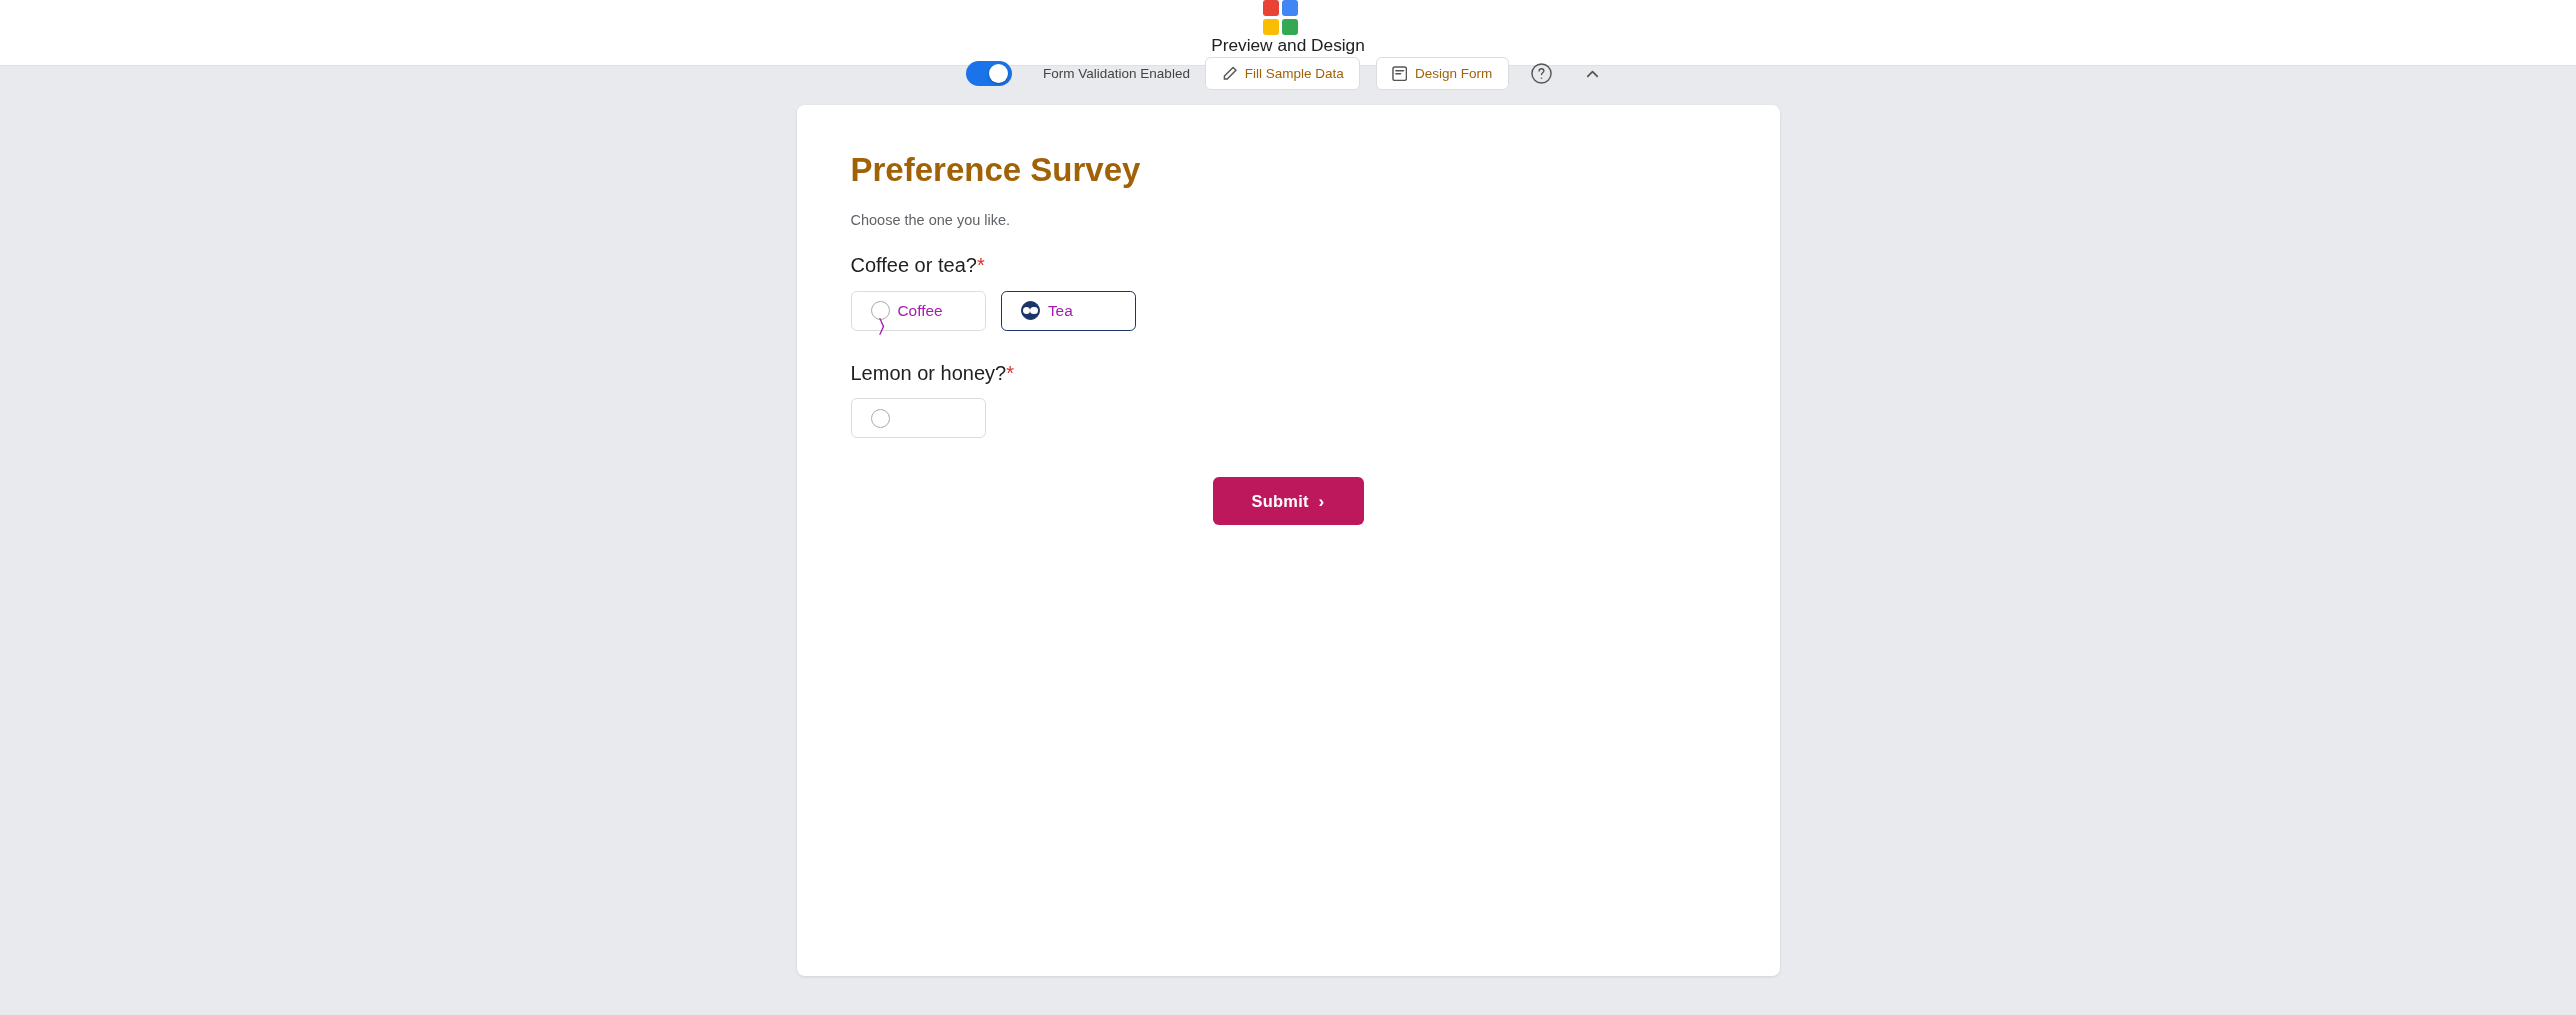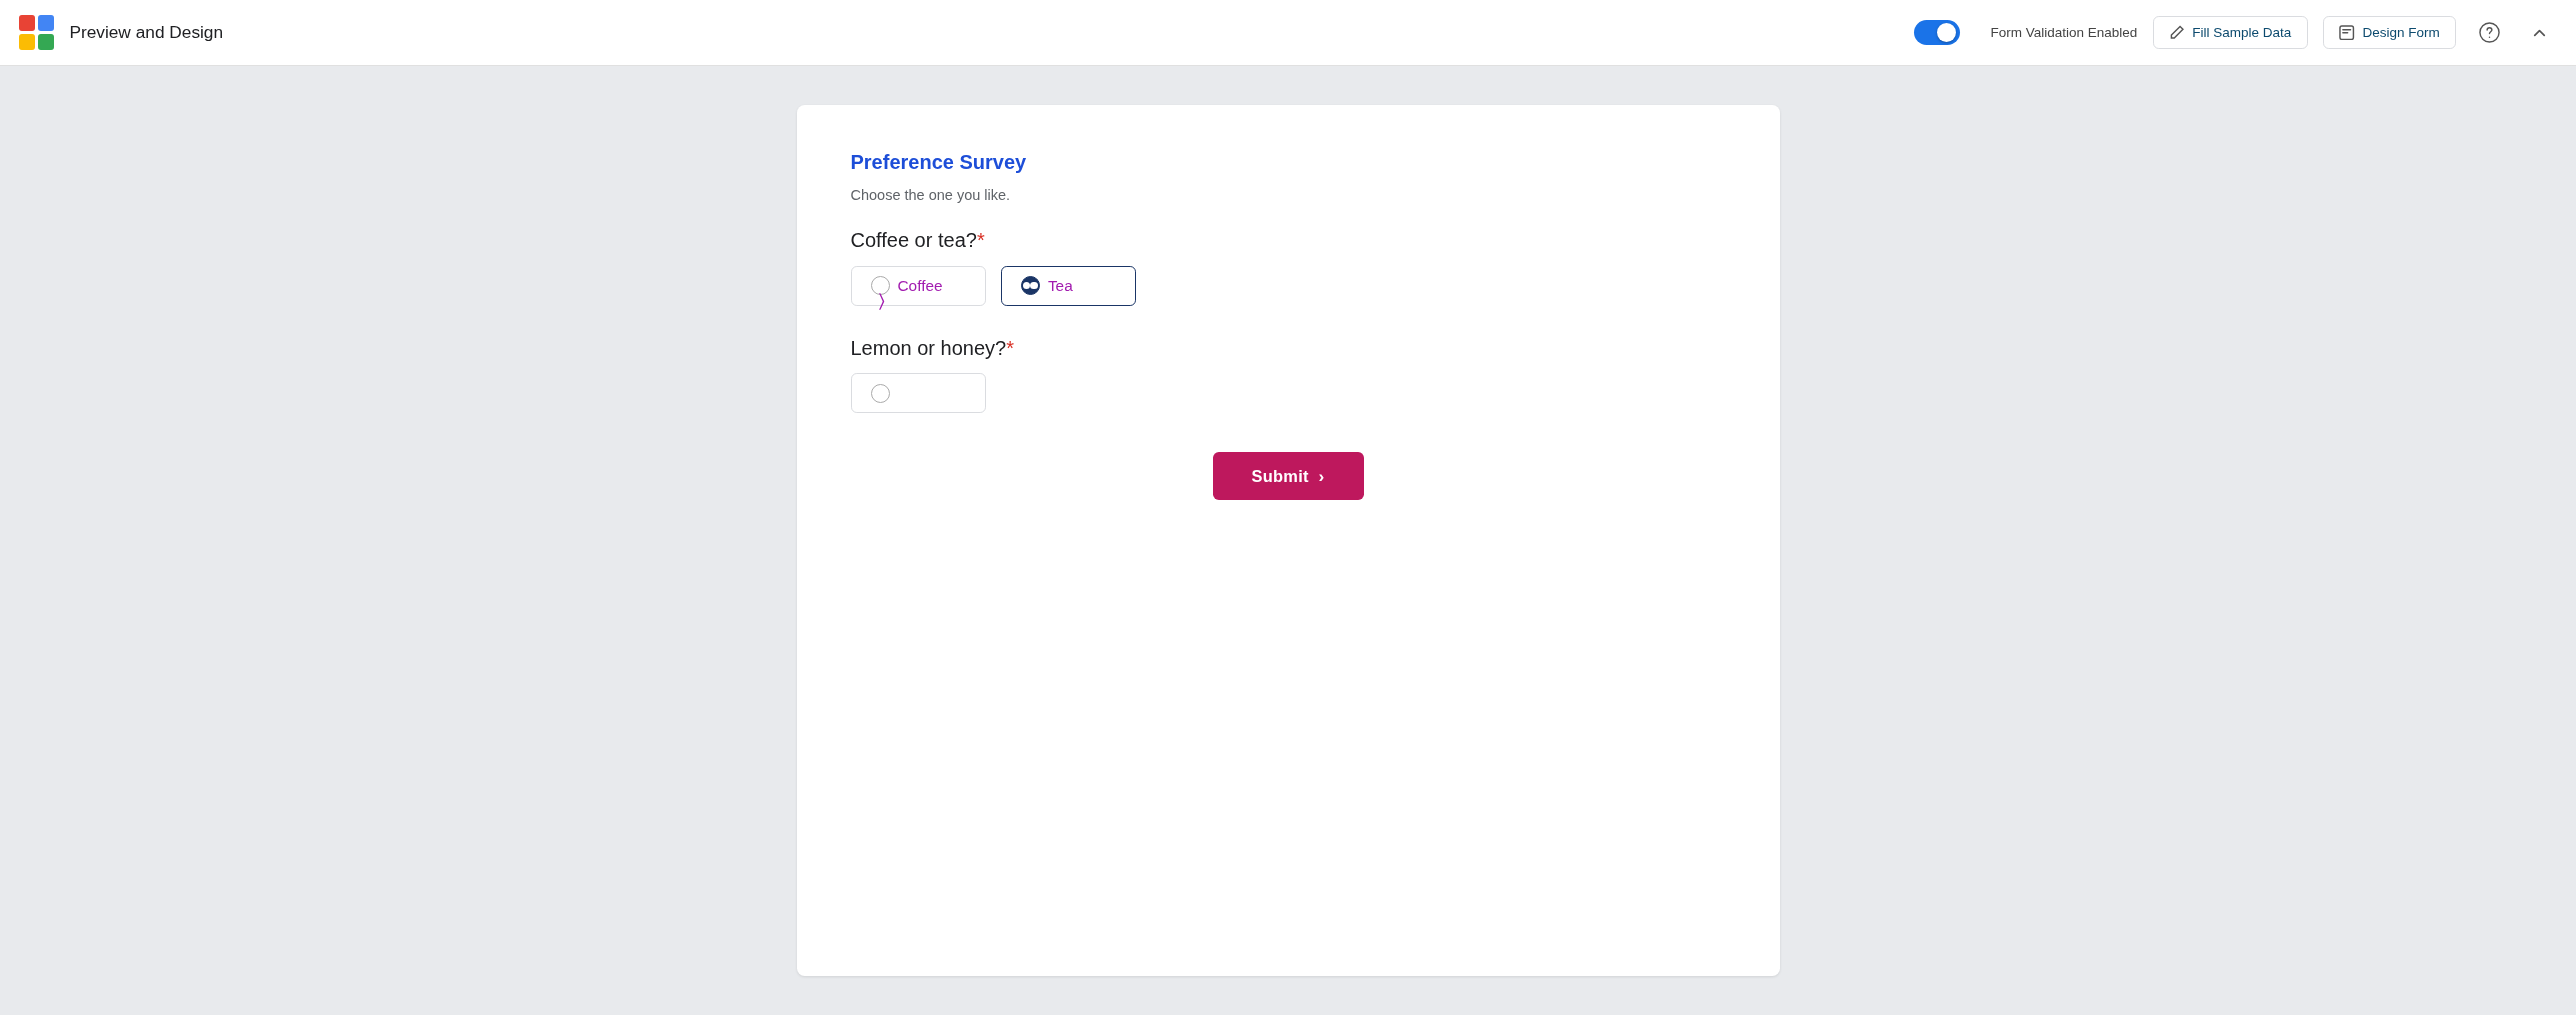--- a/index.html
+++ b/index.html
@@ -8,20 +8,21 @@
     
     .header {
       display: flex;
       align-items: center;
       background: #ffffff;
       height: 66px;
       padding: 0 19px;
       border-bottom: 1px solid #e0e0e0;
       position: relative;
       z-index: 10;
+      flex-direction: column;
     }
     .logo {
       display: grid;
       grid-template-columns: 1fr 1fr;
       grid-template-rows: 1fr 1fr;
       gap: 2.9px;
       width: 35px;
       height: 35px;
       margin-right: 15.4px;
       flex-shrink: 0;
@@ -82,21 +83,21 @@
 
     .header-btn {
       display: flex;
       align-items: center;
       gap: 7.7px;
       padding: 7.7px 15.4px;
       border: 1px solid #dadce0;
       border-radius: 5.8px;
       background: #fff;
       font-size: 13.5px;
-      color: #0c4a6e;
+      color: #a16207;
       cursor: pointer;
       font-weight: 500;
     }
 
     .header-icon-btn {
       display: flex;
       align-items: center;
       justify-content: center;
       width: 35px;
       height: 35px;
@@ -118,24 +119,24 @@
     .form-card {
       background: #fff;
       border-radius: 7.7px;
       width: 100%;
       max-width: 983px;
       padding: 46px 54px 54px;
       box-shadow: 0 1px 2.9px rgba(0,0,0,0.1);
     }
 
     .form-title {
-      font-size: 20px;
+      font-size: 33px;
       font-weight: 600;
-      color: #1d4ed8;
-      margin-bottom: 13px;
+      color: #a16207;
+      margin-bottom: 23px;
     }
     .form-subtitle {
       font-size: 14.5px;
       color: #5f6368;
       margin-bottom: 26px;
     }
 
     .question-label {
       font-size: 20px;
       font-weight: 500;

